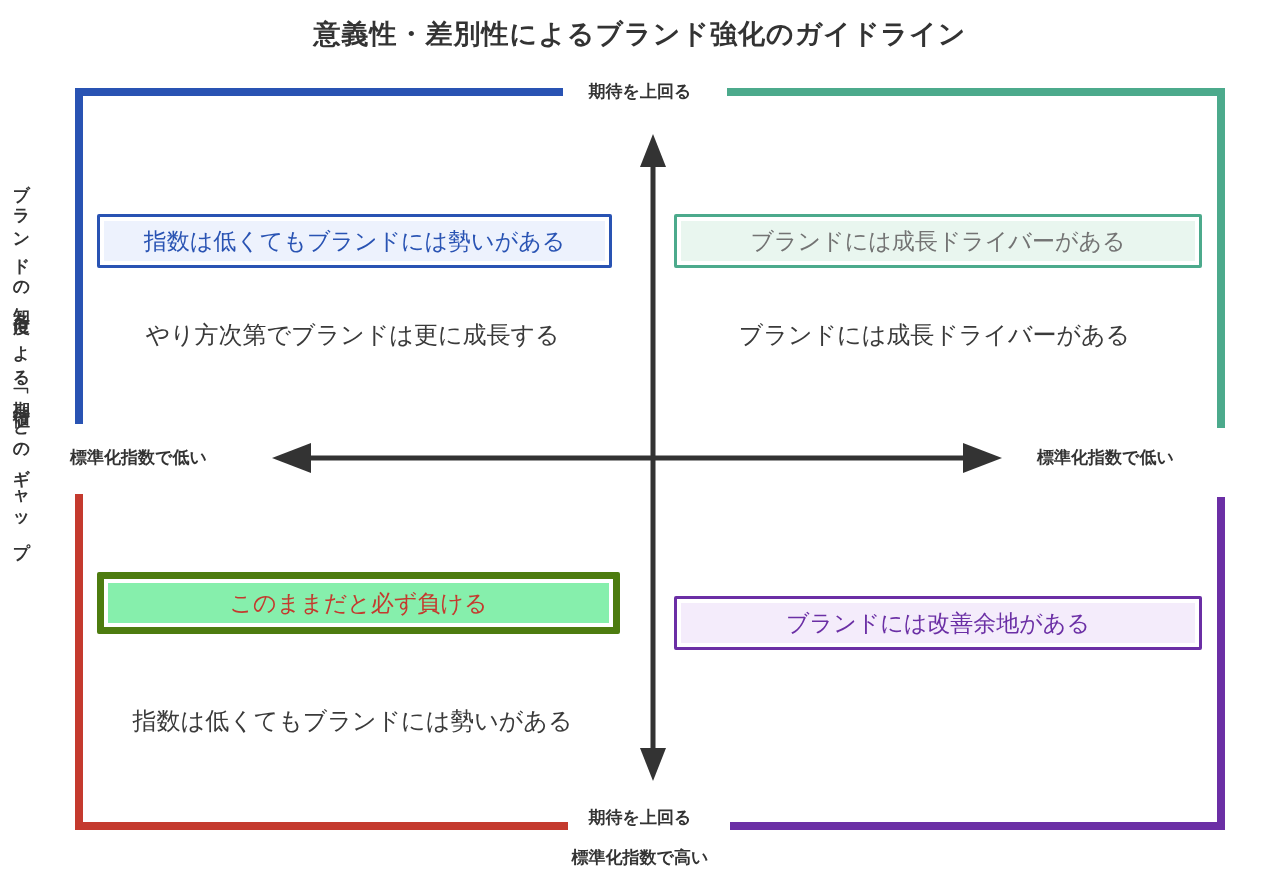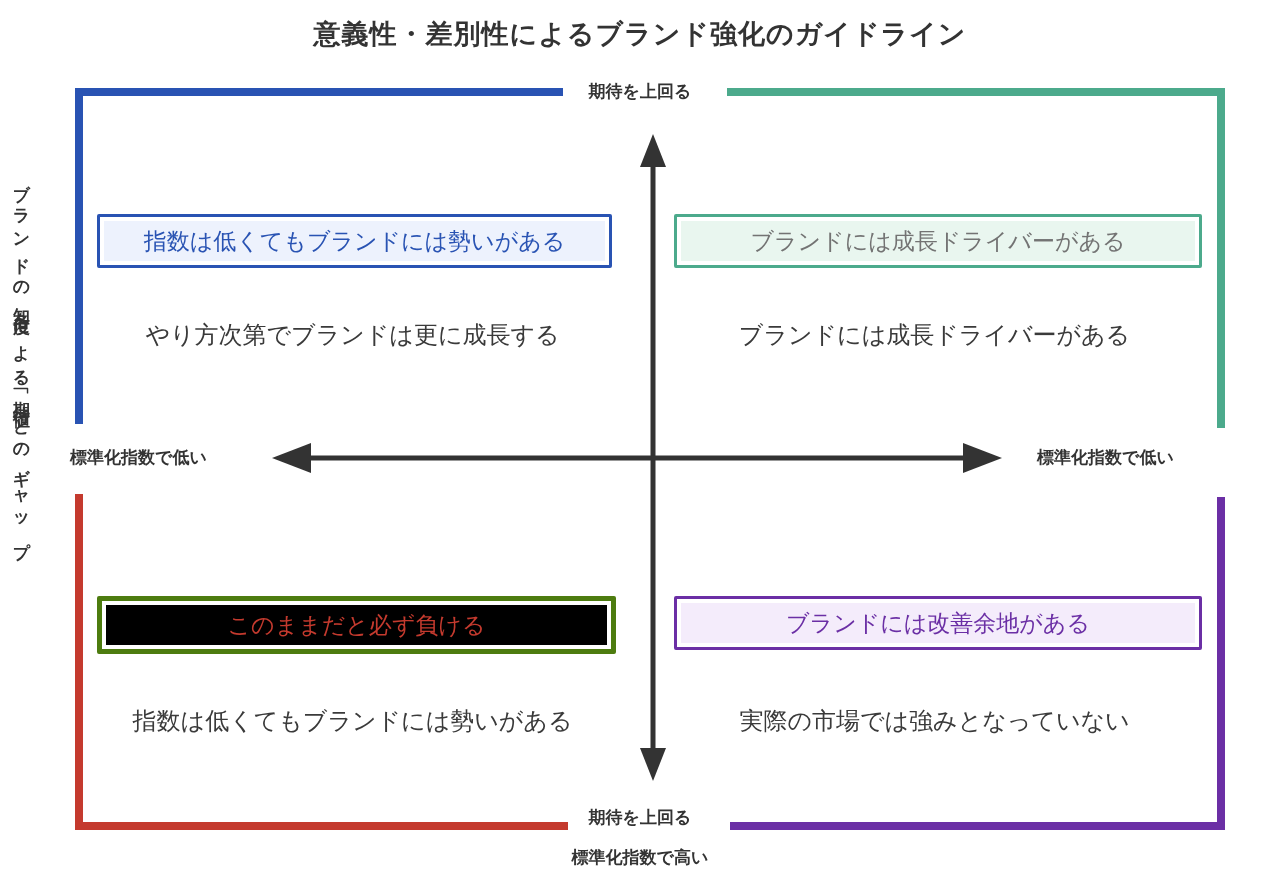--- a/index.html
+++ b/index.html
@@ -43,21 +43,21 @@
   
   .arrows-svg{position:absolute;left:0;top:0;}
   
   .badge{
     position:absolute;height:48px;border-radius:2px;
     display:flex;align-items:center;justify-content:center;
     font-size:23px;font-weight:400;
   }
   .badge-tl{left:97px;top:214px;width:509px;border:3px solid #2953b3;background:#edf2fd;color:#2953b3;box-shadow:inset 0 0 0 4px #ffffff;}
   .badge-tr{left:674px;top:214px;width:522px;border:3px solid #4caa8c;background:#e9f6ef;color:#737373;box-shadow:inset 0 0 0 4px #ffffff;}
-  .badge-bl{left:97px;top:596px;width:509px;border:5px solid #4d7c0f;background:#000000;color:#c43a2e;box-shadow:inset 0 0 0 4px #ffffff;}
+  .badge-bl{left:97px;top:572px;width:509px;border:7px solid #4d7c0f;background:#86efac;color:#c43a2e;box-shadow:inset 0 0 0 4px #ffffff;}
   .badge-br{left:674px;top:596px;width:522px;border:3px solid #6b2fa5;background:#f4ecfb;color:#6b2fa5;box-shadow:inset 0 0 0 4px #ffffff;}
   
   .desc{
     position:absolute;width:515px;text-align:center;
     font-size:24px;font-weight:400;color:#3a3a3a;line-height:36px;
   }
   .desc-tl{left:95px;top:317px;}
   .desc-tr{left:677px;top:317px;}
   .desc-bl{left:95px;top:703px;}
   .desc-br{left:677px;top:703px;}
@@ -95,15 +95,14 @@
   <div class="y-axis-title">ブランドの知名度による「期待値」とのギャップ</div>
 
   <div class="badge badge-tl">指数は低くてもブランドには勢いがある</div>
   <div class="badge badge-tr">ブランドには成長ドライバーがある</div>
   <div class="badge badge-bl">このままだと必ず負ける</div>
   <div class="badge badge-br">ブランドには改善余地がある</div>
 
   <div class="desc desc-tl">やり方次第でブランドは更に成長する</div>
   <div class="desc desc-tr">ブランドには成長ドライバーがある</div>
   <div class="desc desc-bl">指数は低くてもブランドには勢いがある</div>
-  <div class="desc desc-br">実際の市場では強みとなっていない</div>
 
 </div>
 
 </body></html>

